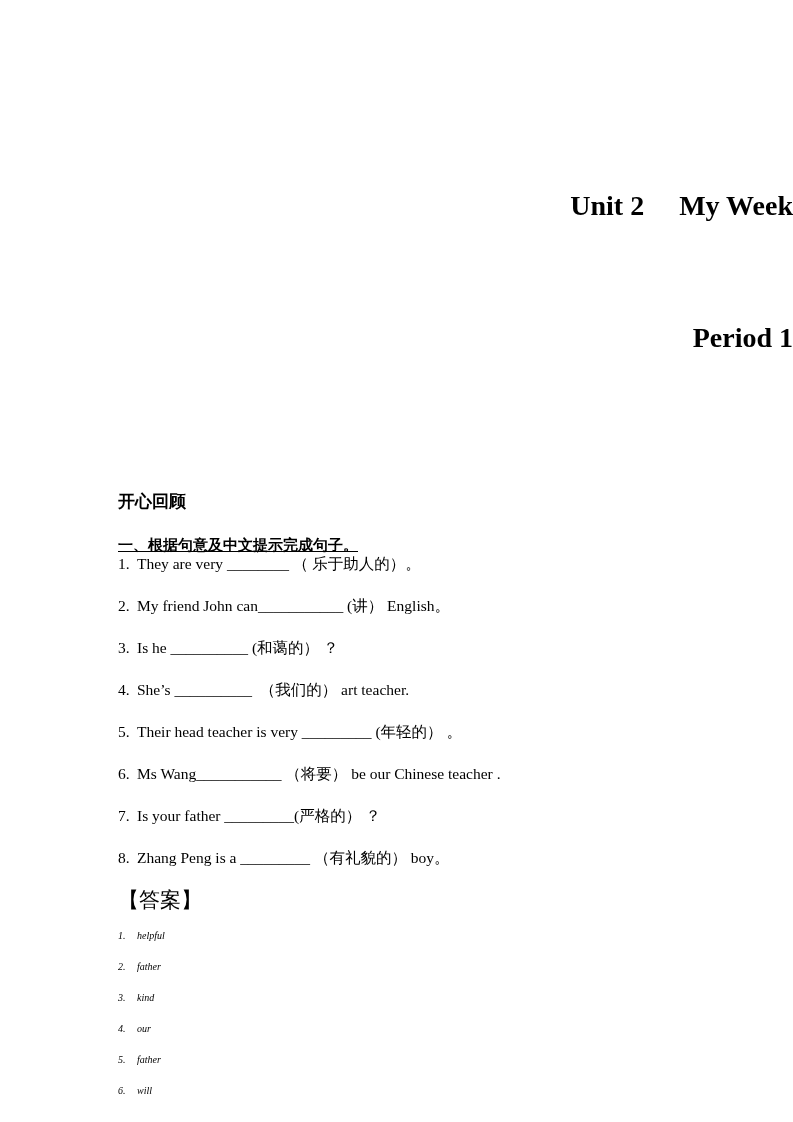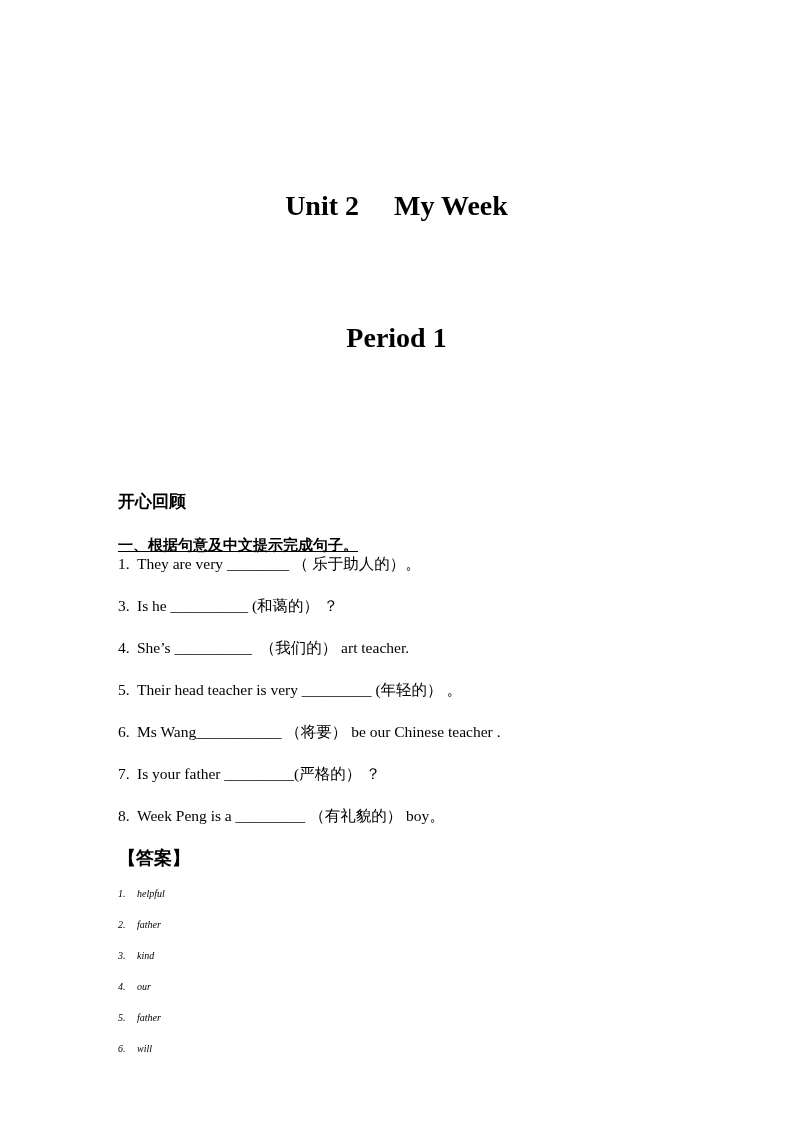--- a/index.html
+++ b/index.html
@@ -11,21 +11,21 @@
     position: relative;
     width: 793px;
     height: 1122px;
     background: #ffffff;
     color: #000000;
     font-family: "Liberation Serif", "DejaVu Serif", serif;
     overflow: hidden;
   }
   .title-block {
     padding-top: 96px;
-    text-align: center;
+    text-align: right;
     font-weight: bold;
     font-size: 28px;
     line-height: 44px;
     white-space: pre;
   }
   .section-heading {
     margin: 42px 0 0 118px;
     font-family: "Liberation Sans", "DejaVu Sans", sans-serif;
     font-weight: bold;
     font-size: 17px;
@@ -46,23 +46,22 @@
     font-size: 15.5px;
     line-height: 20px;
     white-space: pre-wrap;
   }
   .num {
     display: inline-block;
     min-width: 19px;
   }
   .block-label {
     margin: 20px 0 0 118px;
-    font-size: 18px;
+    font-size: 21px;
     line-height: 20px;
-    font-weight: bold;
   }
   .ans-list {
     margin-top: 16px;
   }
   .ans-item {
     margin: 0 60px 11px 118px;
     font-size: 10px;
     line-height: 20px;
     white-space: pre-wrap;
     font-style: italic;
@@ -77,26 +76,27 @@
     <div>Unit 2     My Week</div>
     <div>Period 1</div>
   </div>
 
   <div class="section-heading">开心回顾</div>
 
   <div class="instruction">一、根据句意及中文提示完成句子。</div>
 
   <div class="ex-list">
     <div class="ex-item"><span class="num">1.</span><span>They are very ________ （ 乐于助人的）。</span></div>
+    <div class="ex-item"><span class="num">2.</span><span>My friend John can___________ (讲） English。</span></div>
     <div class="ex-item"><span class="num">3.</span><span>Is he __________ (和蔼的） ？</span></div>
     <div class="ex-item"><span class="num">4.</span><span>She’s __________  （我们的） art teacher.</span></div>
     <div class="ex-item"><span class="num">5.</span><span>Their head teacher is very _________ (年轻的） 。</span></div>
     <div class="ex-item"><span class="num">6.</span><span>Ms Wang___________ （将要） be our Chinese teacher .</span></div>
     <div class="ex-item"><span class="num">7.</span><span>Is your father _________(严格的） ？</span></div>
-    <div class="ex-item"><span class="num">8.</span><span>Week Peng is a _________ （有礼貌的） boy。</span></div>
+    <div class="ex-item"><span class="num">8.</span><span>Zhang Peng is a _________ （有礼貌的） boy。</span></div>
   </div>
 
   <div class="block-label">【答案】</div>
 
   <div class="ans-list">
     <div class="ans-item"><span class="num">1.</span><span>helpful</span></div>
     <div class="ans-item"><span class="num">2.</span><span>father</span></div>
     <div class="ans-item"><span class="num">3.</span><span>kind</span></div>
     <div class="ans-item"><span class="num">4.</span><span>our</span></div>
     <div class="ans-item"><span class="num">5.</span><span>father</span></div>

